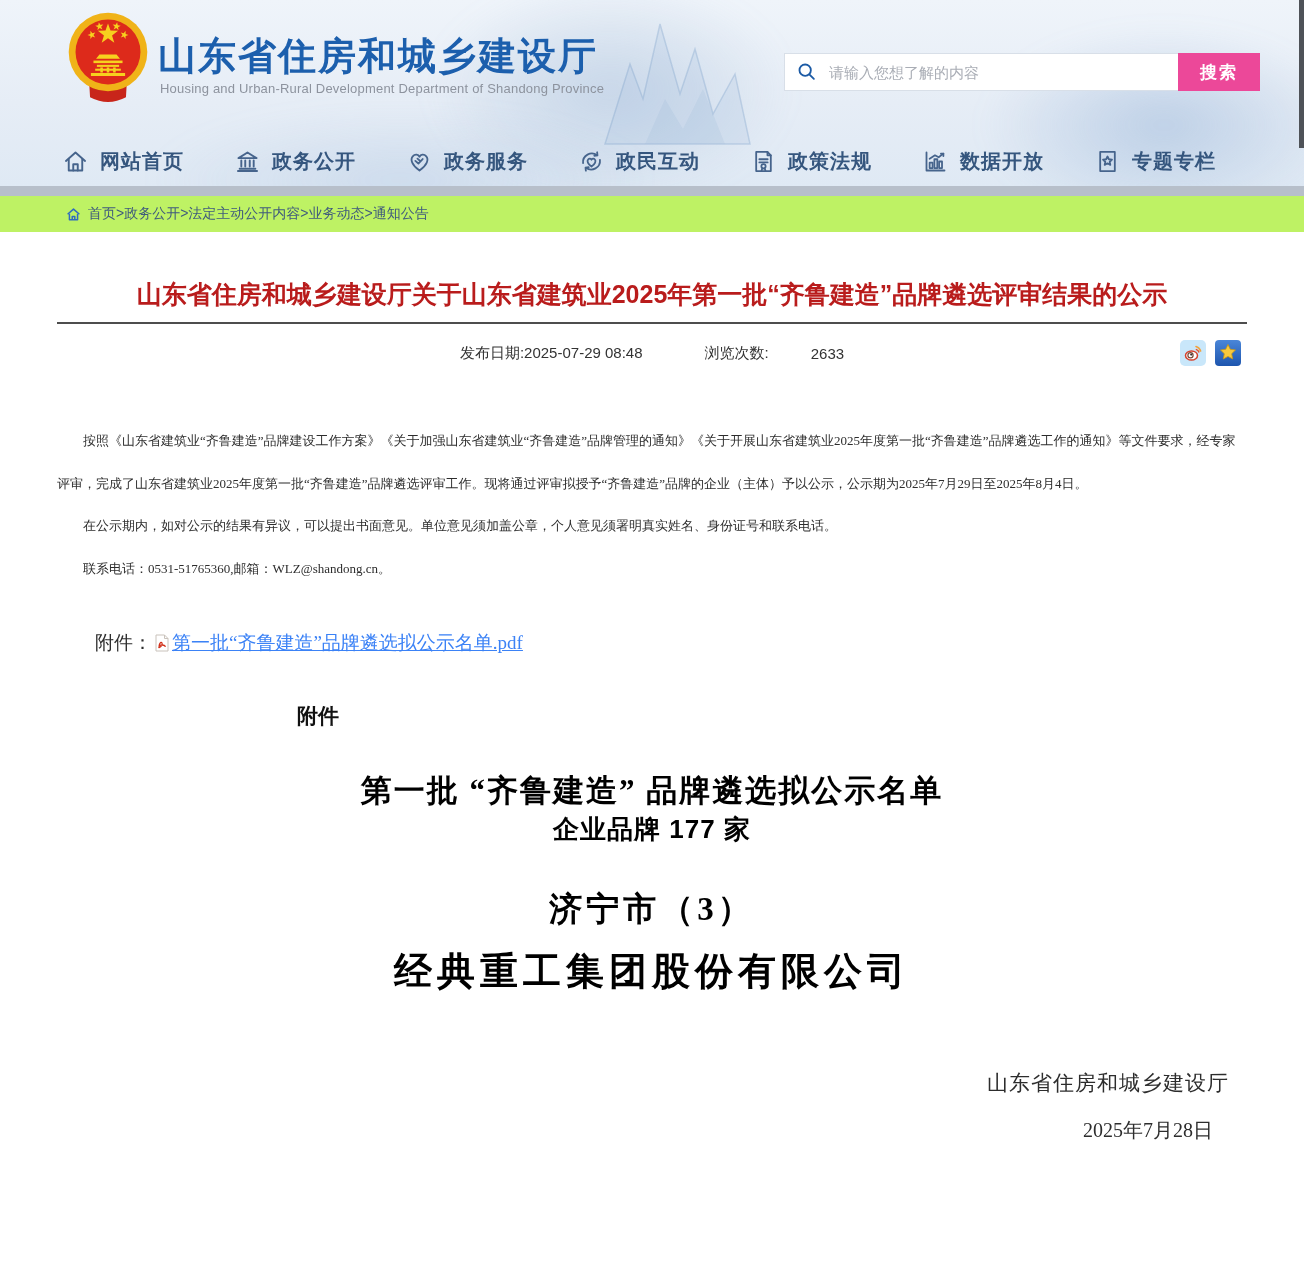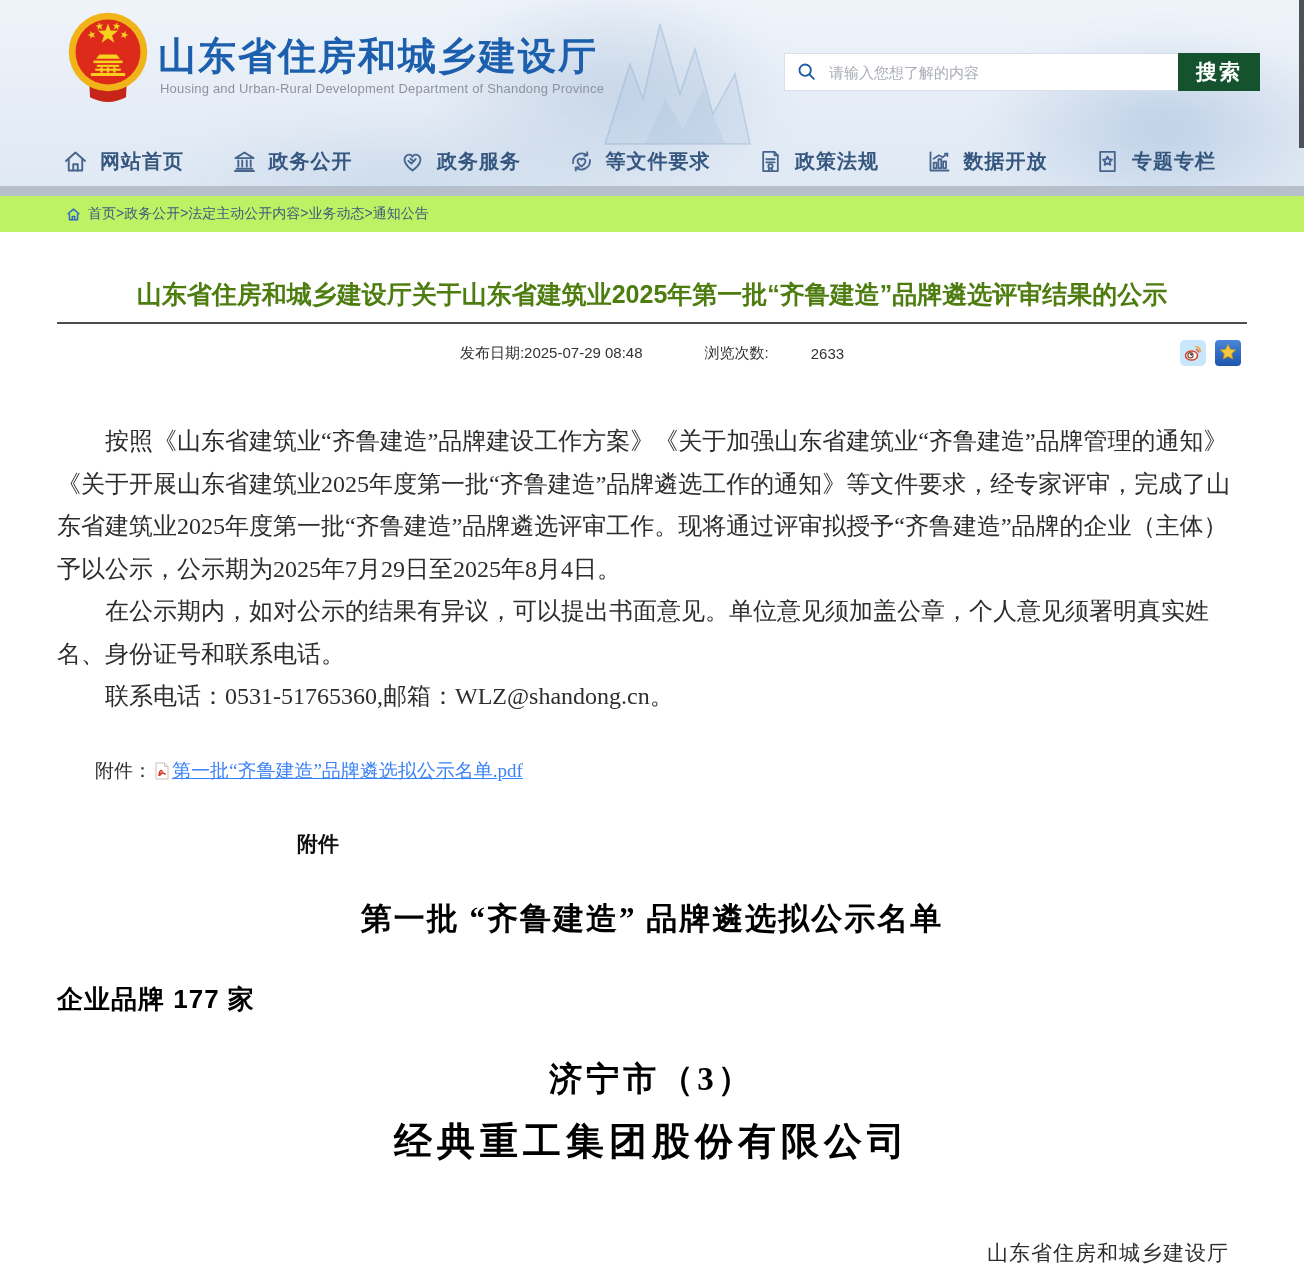--- a/index.html
+++ b/index.html
@@ -26,65 +26,65 @@
   .site-sub { position:absolute; left:160px; top:81px; font-size:13px; color:#8d939e;
               letter-spacing:.2px; white-space:nowrap; }
 
   .search-box { position:absolute; left:784px; top:53px; width:476px; height:38px;
                 display:flex; background:#fff; border:1px solid #d8dfe8; }
   .search-icon-wrap { width:44px; display:flex; align-items:center; justify-content:center; }
   .search-input { flex:1; border:none; outline:none; font-size:15px; color:#3b82f6;
                   font-family:"Liberation Sans",sans-serif; background:transparent; }
   .search-input::placeholder { color:#a9adb5; }
   .search-btn { width:82px; height:38px; margin:-1px -1px -1px 0; border:none; cursor:pointer;
-                background:#14532d; color:#fff; font-size:21px; font-weight:bold;
+                background:#ec4899; color:#fff; font-size:17px; font-weight:bold;
                 font-family:"Liberation Sans",sans-serif; letter-spacing:2px; }
 
   .nav-row { position:absolute; left:0; top:138px; width:100%; height:46px;
              display:flex; align-items:center; justify-content:space-between;
              padding:0 88px 0 62px; }
   .nav-item { display:flex; align-items:center; gap:11px; cursor:pointer; white-space:nowrap; }
   .nav-item .lbl { font-size:20px; font-weight:bold; color:#35567e; letter-spacing:1px; }
   .nav-ic { width:27px; height:27px; color:#46648c; }
 
   .divider-bar { width:100%; height:10px; background:#b7bfca; }
 
   
   .breadcrumb { width:100%; height:36px; background:#bef264; display:flex; align-items:center;
                 padding-left:66px; font-size:14px; color:#3f5a7d; gap:7px; }
 
   
   .container { width:1190px; margin:0 auto; position:relative; }
   .article-title { margin-top:46px; text-align:center; font-size:25px; font-weight:bold;
-                   color:#4d7c0f; line-height:33px; }
+                   color:#b91c1c; line-height:33px; }
   .title-rule { margin-top:11px; border:none; border-top:2px solid #4d4d4d; width:100%; }
   .meta-row { margin-top:16px; position:relative; height:26px; display:flex;
               justify-content:center; align-items:center; gap:0; font-size:15px; color:#333; }
   .meta-row .m-date { margin-right:62px; }
   .meta-row .m-views { margin-right:42px; }
   .share-icons { position:absolute; right:6px; top:0; display:flex; gap:9px; }
   .share-icons .sic { width:26px; height:26px; cursor:pointer; }
 
   .body-text { margin-top:54px; font-family:"Liberation Serif","DejaVu Serif",serif;
-               font-size:24px; line-height:42.5px; color:#2d2d2d; }
+               font-size:13px; line-height:42.5px; color:#2d2d2d; }
   .body-text p { text-indent:2em; }
 
   .attach-line { margin-top:40px; font-family:"Liberation Serif","DejaVu Serif",serif;
                  font-size:19px; color:#2d2d2d; padding-left:2em;
                  display:flex; align-items:center; }
   .attach-link { color:#3b82f6; text-decoration:underline; cursor:pointer; }
   .pdf-ic { width:16px; height:18px; margin:0 2px 0 2px; flex:0 0 auto; }
 
   
   .att-doc { color:#000; }
   .att-heading { margin-top:46px; margin-left:240px; font-size:21px; font-weight:bold;
                  color:#111; }
   .att-title { margin-top:40px; text-align:center; font-size:31px; font-weight:bold;
                font-family:"Liberation Serif","DejaVu Serif",serif; letter-spacing:2px; }
-  .att-sub { margin-top:42px; text-align:left; font-size:26px; font-weight:bold;
+  .att-sub { text-align:center; font-size:26px; font-weight:bold;
              letter-spacing:1px; }
   .att-city { margin-top:40px; text-align:center; font-size:33px; font-weight:bold;
               font-family:"Liberation Serif","DejaVu Serif",serif; letter-spacing:4px; }
   .att-company { margin-top:14px; text-align:center; font-size:38px; font-weight:600;
                  font-family:"Liberation Serif","DejaVu Serif",serif; letter-spacing:5px; }
 
   .doc-footer { margin-top:72px; text-align:right; font-family:"Liberation Serif","DejaVu Serif",serif;
                 color:#2d2d2d; padding-right:18px; }
   .doc-footer .sig { font-size:21px; letter-spacing:1px; }
   .doc-footer .sig-date { margin-top:20px; font-size:20px; padding-right:16px; }
@@ -167,21 +167,21 @@
       <span class="lbl">政务服务</span>
     </div>
     <div class="nav-item">
       <svg class="nav-ic" viewBox="0 0 24 24" fill="none" stroke="currentColor" stroke-width="1.6" stroke-linejoin="round" stroke-linecap="round">
         <path d="M12 16.5 C8.6 14 7.8 11.6 9 10.2 C10 9 11.5 9.3 12 10.4 C12.5 9.3 14 9 15 10.2 C16.2 11.6 15.4 14 12 16.5 Z"></path>
         <path d="M4.5 13.5 A7.8 7.8 0 0 1 17 6.5"></path>
           <path d="M17 3.8 L17.3 6.6 L14.5 6.9"></path>
         <path d="M19.5 10.5 A7.8 7.8 0 0 1 7 17.5"></path>
           <path d="M7 20.2 L6.7 17.4 L9.5 17.1"></path>
       </svg>
-      <span class="lbl">等文件要求</span>
+      <span class="lbl">政民互动</span>
     </div>
     <div class="nav-item">
       <svg class="nav-ic" viewBox="0 0 24 24" fill="none" stroke="currentColor" stroke-width="1.6" stroke-linejoin="round" stroke-linecap="round">
         <path d="M5.5 3.5 H15.5 L18.5 6.5 V20.5 H5.5 Z"></path>
           <path d="M15.5 3.5 V6.5 H18.5"></path>
         <path d="M8.3 10 H15.7 M8.3 12.8 H15.7"></path>
         <circle cx="12" cy="16.3" r="1.9"></circle>
           <path d="M11 18 L10.3 20 M13 18 L13.7 20"></path>
       </svg>
       <span class="lbl">政策法规</span>

